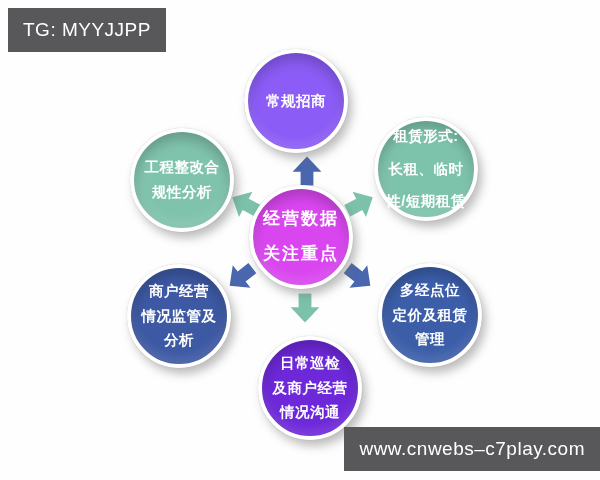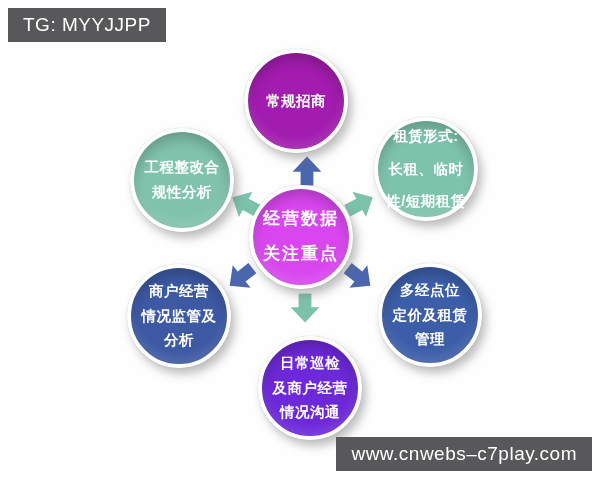--- a/index.html
+++ b/index.html
@@ -1,25 +1,25 @@
 <!DOCTYPE html>
 <html><head>
 <meta charset="utf-8">
 <style>
   html,body { margin:0; padding:0; background:#ffffff; }
   .stage {
     position:relative; width:600px; height:480px; background:#fefefe;
     font-family:"Liberation Sans", sans-serif; overflow:hidden;
   }
   .badge {
-    position:absolute; height:34px; display:flex; align-items:center;
+    position:absolute; height:44px; display:flex; align-items:center;
     padding:0 15px; color:#ffffff; font-size:19px; letter-spacing:0.5px;
   }
   .badge.tl { left:8px; top:8px; }
-  .badge.br { right:8px; bottom:9px; }
+  .badge.br { right:0; bottom:9px; }
 
   .circle {
     position:absolute; width:104px; height:104px; border-radius:50%;
     border:4px solid #ffffff; box-sizing:border-box;
     display:flex; flex-direction:column; align-items:center; justify-content:center;
     text-align:center; color:#ffffff; font-weight:bold;
     box-shadow:
       0 0 1px rgba(0,0,0,0.25),
       4px 6px 10px rgba(110,110,110,0.45),
       inset 0 7px 12px rgba(0,0,0,0.20),
@@ -81,21 +81,21 @@
     <svg viewBox="0 0 40 40">
         <polygon points="20,2 38,21 28,21 28,38 12,38 12,21 2,21" fill="#7cc2ab"></polygon>
       </svg>
   </div>
 
   <div class="circle hub pos-center" style="background: #d946ef; font-family: Liberation Serif, serif;">
     <div>经营数据</div>
     <div>关注重点</div>
   </div>
 
-  <div class="circle node pos-top" style="background: #a21caf;">
+  <div class="circle node pos-top" style="background: #8b5cf6;">
     <div>常规招商</div>
   </div>
 
   <div class="circle node pos-top-right" style="background: rgb(125, 195, 172); gap: 8px;">
     <div>租赁形式:</div>
     <div>长租、临时</div>
     <div>性/短期租赁</div>
   </div>
 
   <div class="circle node pos-bottom-right" style="background: rgb(60, 94, 169); align-items: center;">

